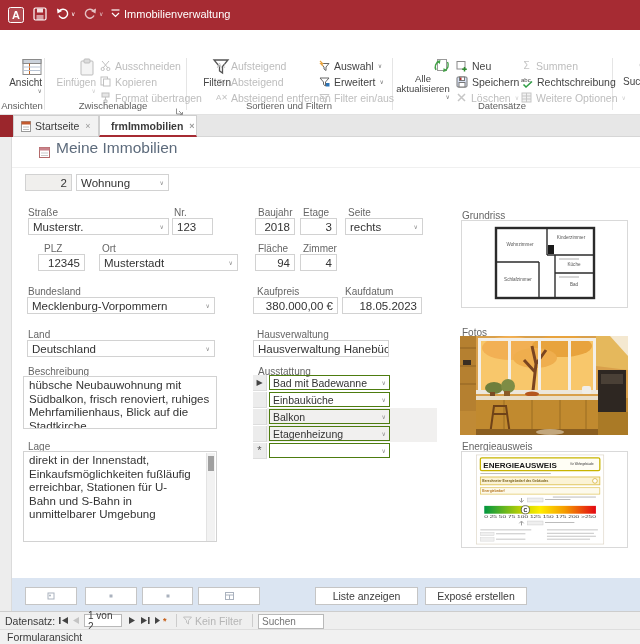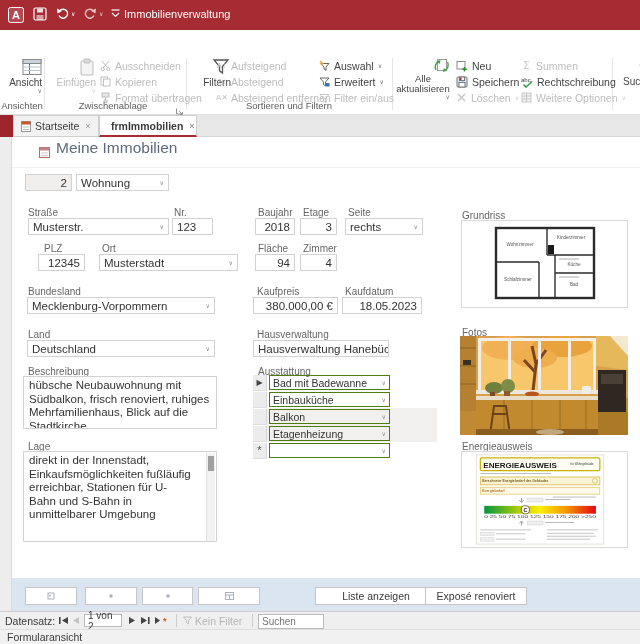--- a/index.html
+++ b/index.html
@@ -257,20 +257,21 @@
     <div class="sitem dis" style="left:521px;top:35px">
       <svg width="11" height="11">
           <rect x="1" y="1" width="9" height="9" fill="#F2F2F2" stroke="#C6C6C6"></rect>
           <line x1="1" y1="4" x2="10" y2="4" stroke="#C6C6C6"></line>
           <line x1="1" y1="7" x2="10" y2="7" stroke="#C6C6C6"></line>
           <line x1="5.5" y1="1" x2="5.5" y2="10" stroke="#C6C6C6"></line>
         </svg>
       <span>Weitere Optionen</span>
         <span class="chev dis">∨</span>
     </div>
+    <div class="grouplabel" style="left:392px;width:220px">Datensätze</div>
 
     <div class="bigbtn" style="left:617px;width:40px">
       <svg width="19" height="19">
           <circle cx="8" cy="8" r="5.5" fill="none" stroke="#6B6B6B" stroke-width="1.4"></circle>
           <line x1="12.5" y1="12.5" x2="17" y2="17" stroke="#6B6B6B" stroke-width="1.4"></line>
         </svg>
       <span>Suchen</span>
     </div>
   </div>
 
@@ -575,22 +576,22 @@
         <rect x="1.5" y="1.5" width="3" height="3" fill="#AAB2BE"></rect>
       </svg>
   </div>
   <div class="sbtn" style="left:198px;width:62px">
     <svg width="9" height="8">
         <rect x="0.5" y="0.5" width="8" height="7" fill="none" stroke="#AAB2BE"></rect>
         <line x1="0.5" y1="3" x2="8.5" y2="3" stroke="#AAB2BE"></line>
         <line x1="4.5" y1="3" x2="4.5" y2="7.5" stroke="#AAB2BE"></line>
       </svg>
   </div>
-  <div class="sbtn" style="left:315px;width:122px">Liste anzeigen</div>
-  <div class="sbtn" style="left:425px;width:102px">Exposé renoviert</div>
+  <div class="sbtn" style="left:315px;width:103px">Liste anzeigen</div>
+  <div class="sbtn" style="left:425px;width:102px">Exposé erstellen</div>
 
   <div class="recnav">
     <span class="it" style="left:5px">Datensatz:</span>
     <span class="it" style="left:58px">
       <svg width="11" height="9">
           <rect x="1" y="1" width="1.6" height="7" fill="#444"></rect>
           <polygon points="10,1 10,8 4,4.5" fill="#444"></polygon>
         </svg>
     </span>
     <span class="it" style="left:72px">

